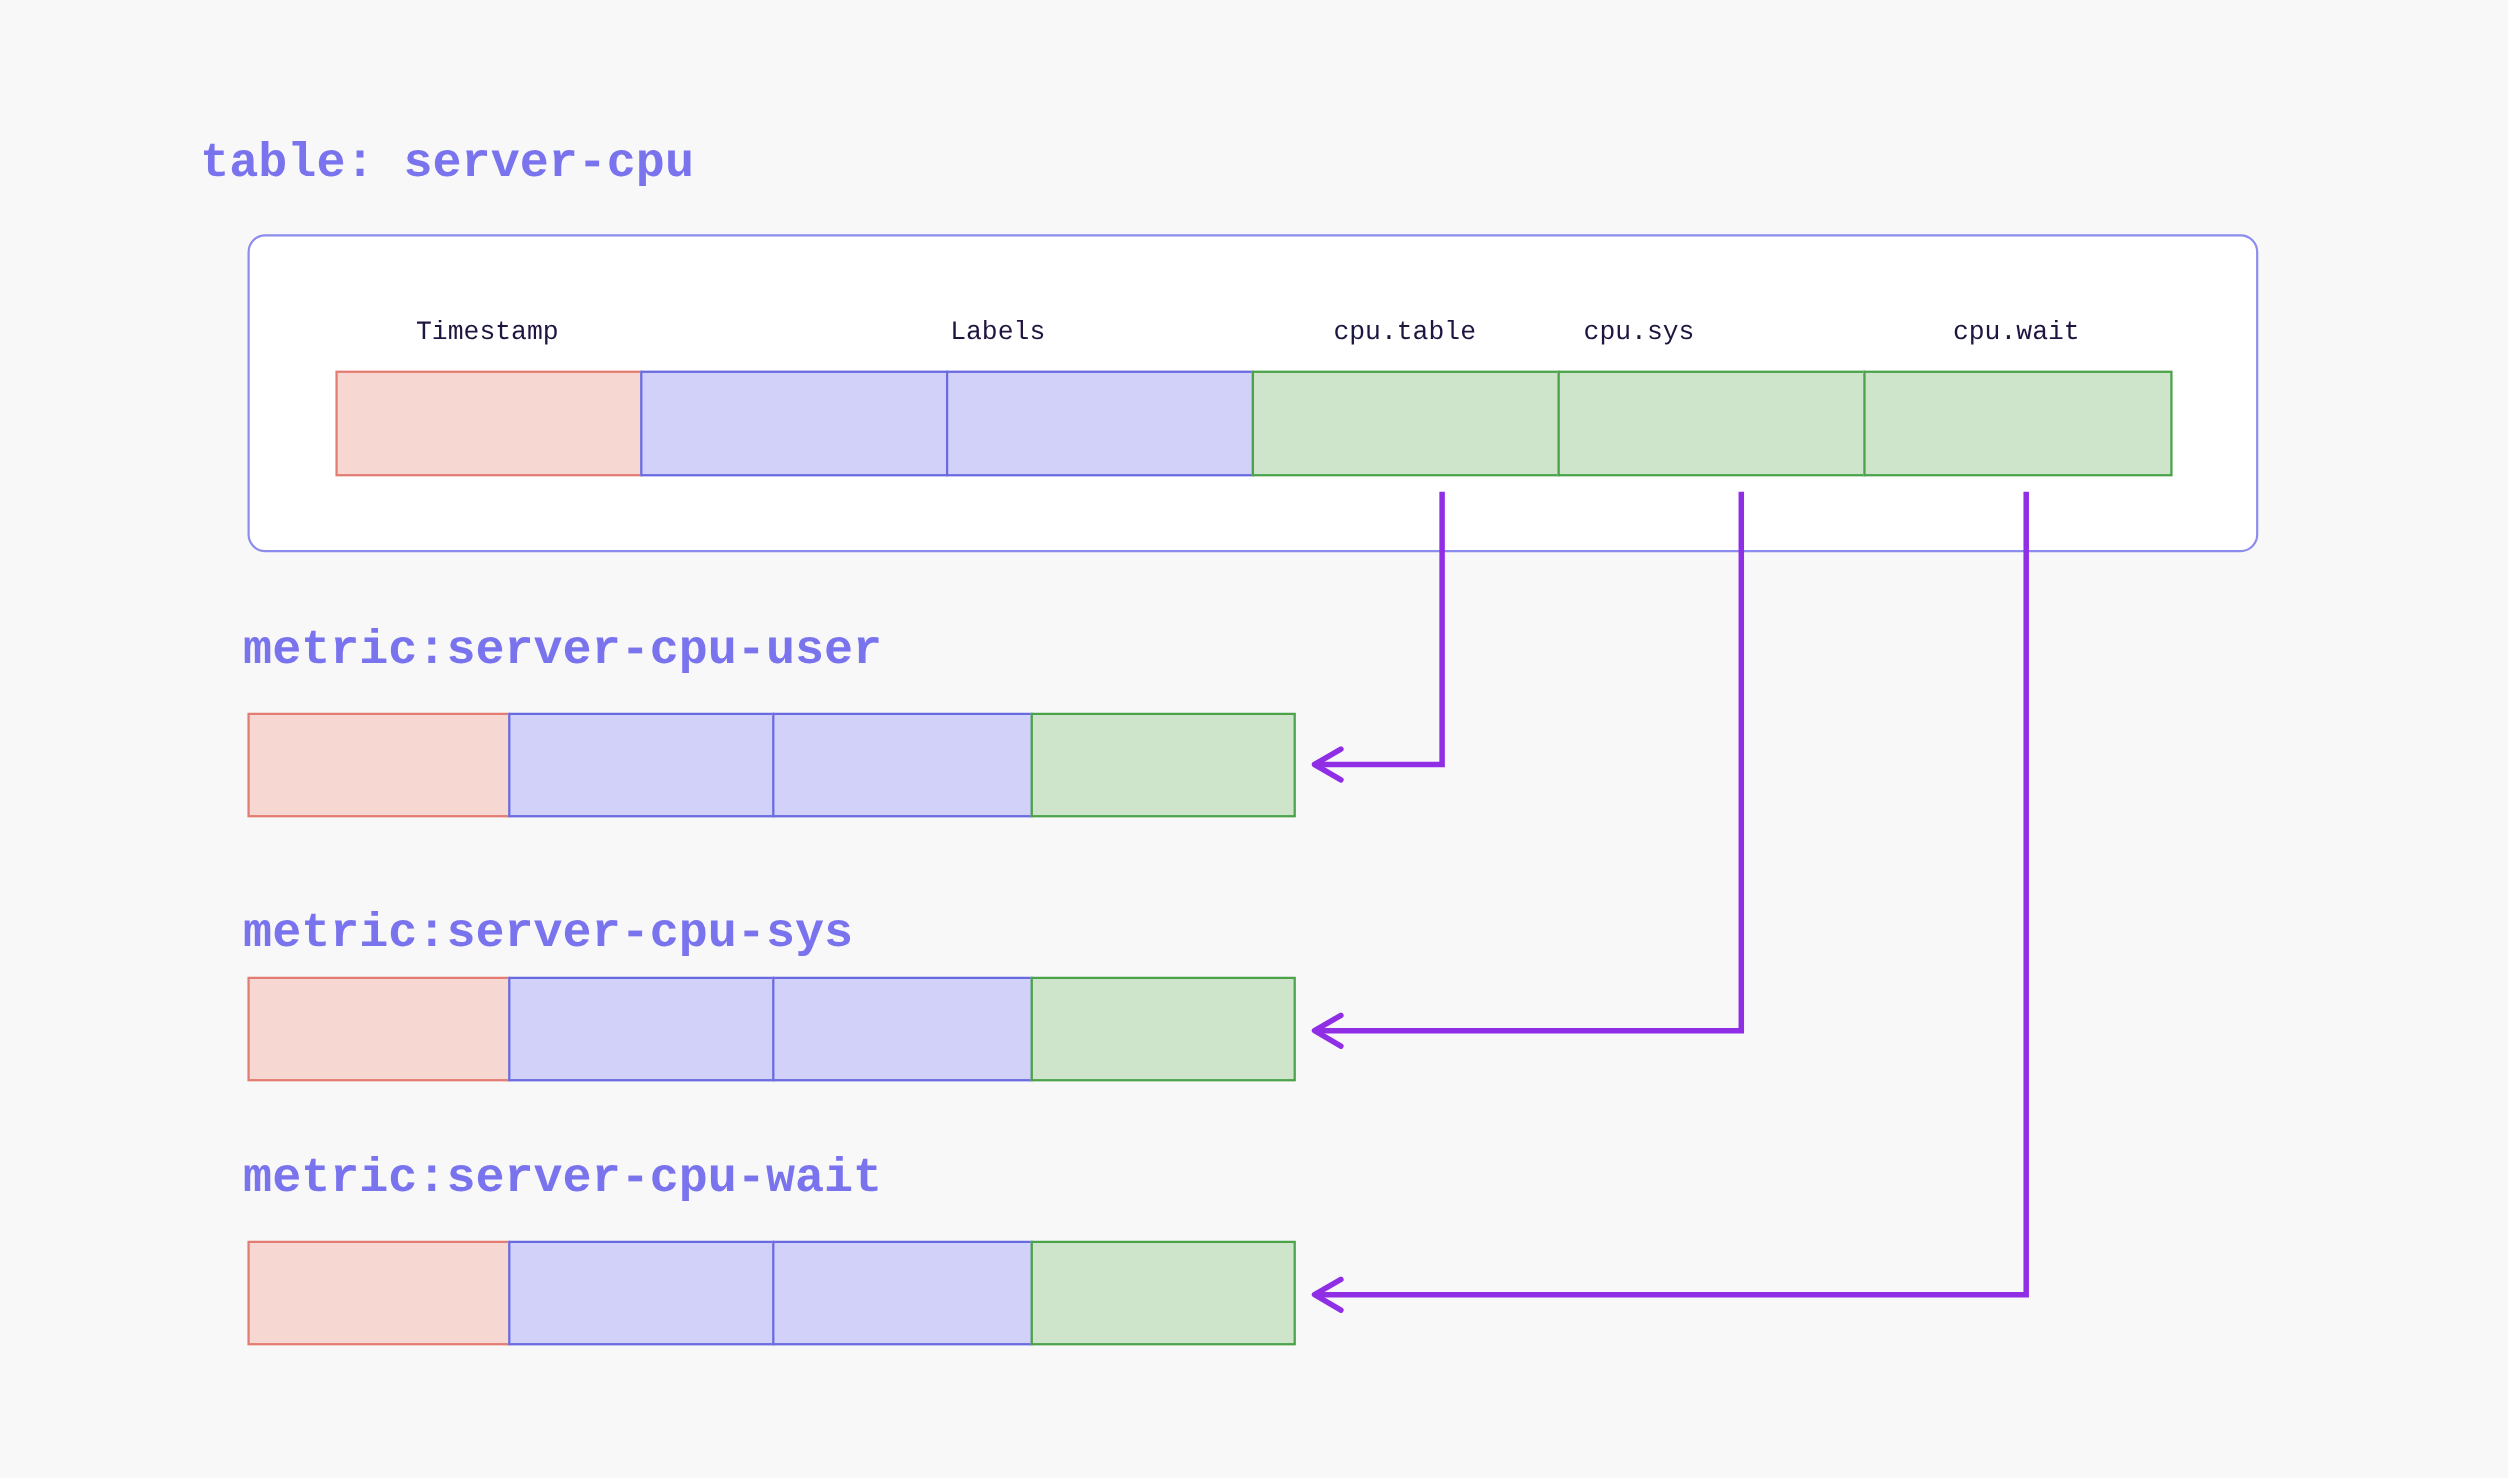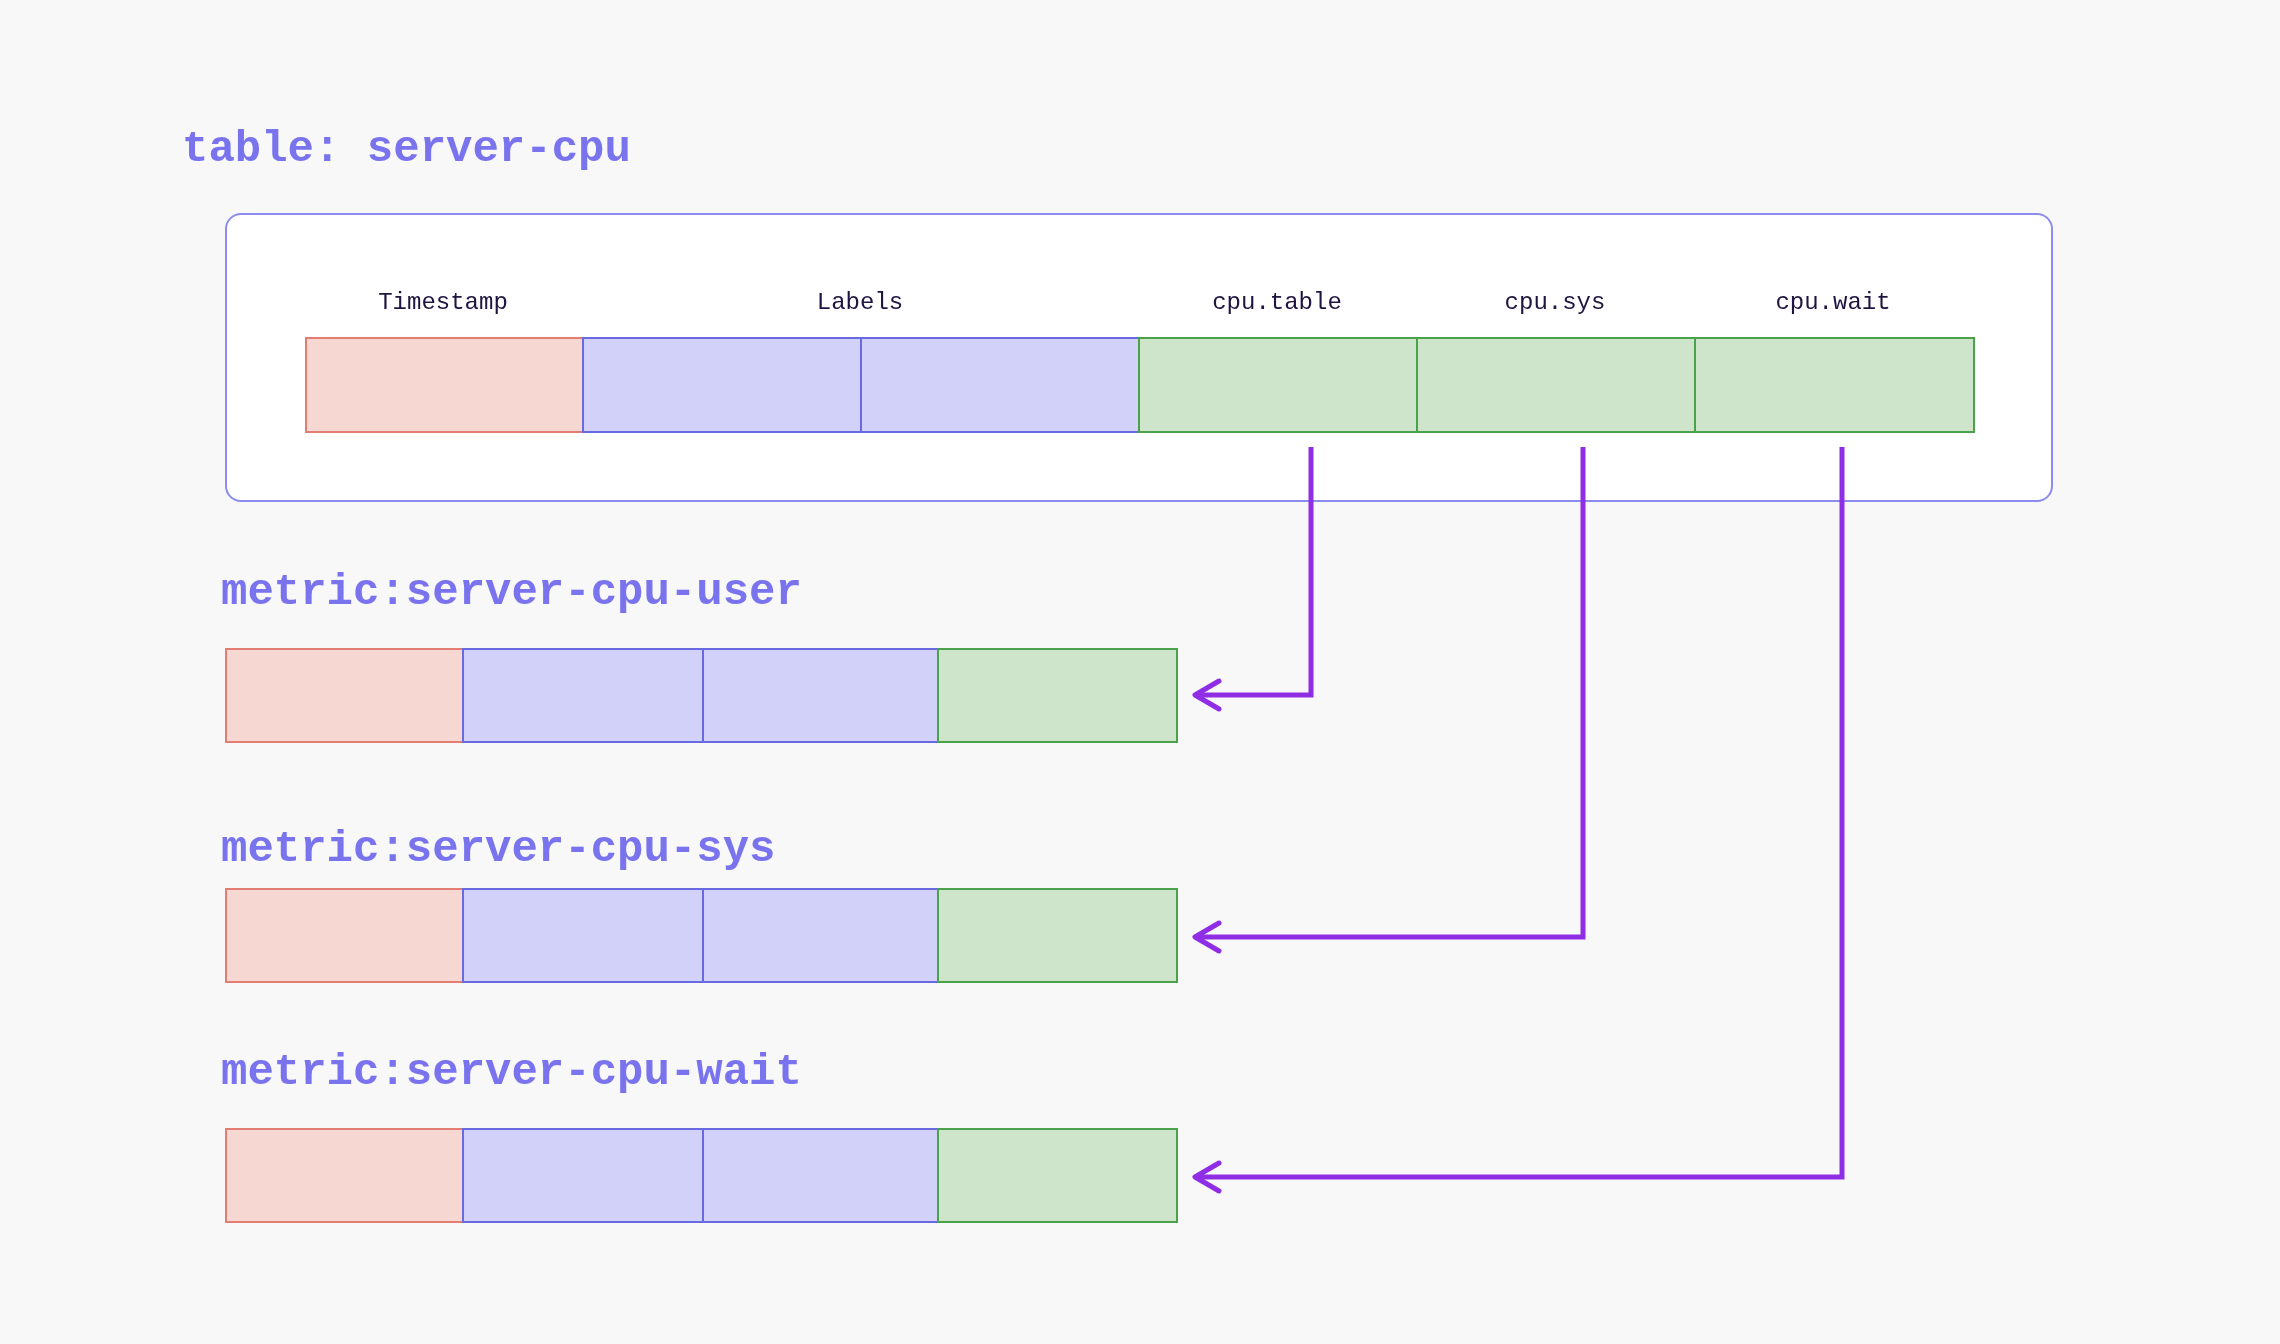--- a/index.html
+++ b/index.html
@@ -81,23 +81,23 @@
 <body>
 
 <div class="canvas">
 
   <div class="diagram-title">table: server-cpu</div>
 
   <div class="table-box"></div>
 
   <div>
     <div class="col-header" style="left:443px">Timestamp</div>
-    <div class="col-header" style="left:860px">Labels</div>
+    <div class="col-header" style="left:907px">Labels</div>
     <div class="col-header" style="left:1277px">cpu.table</div>
-    <div class="col-header" style="left:1555px">cpu.sys</div>
+    <div class="col-header" style="left:1490px">cpu.sys</div>
     <div class="col-header" style="left:1833px">cpu.wait</div>
   </div>
 
   <div class="table-cells">
     <div class="cell timestamp" style="left:305px;width:279px"></div>
     <div class="cell labels" style="left:582px;width:280px"></div>
     <div class="cell labels" style="left:860px;width:280px"></div>
     <div class="cell field" style="left:1138px;width:280px"></div>
     <div class="cell field" style="left:1416px;width:280px"></div>
     <div class="cell field" style="left:1694px;width:281px"></div>

